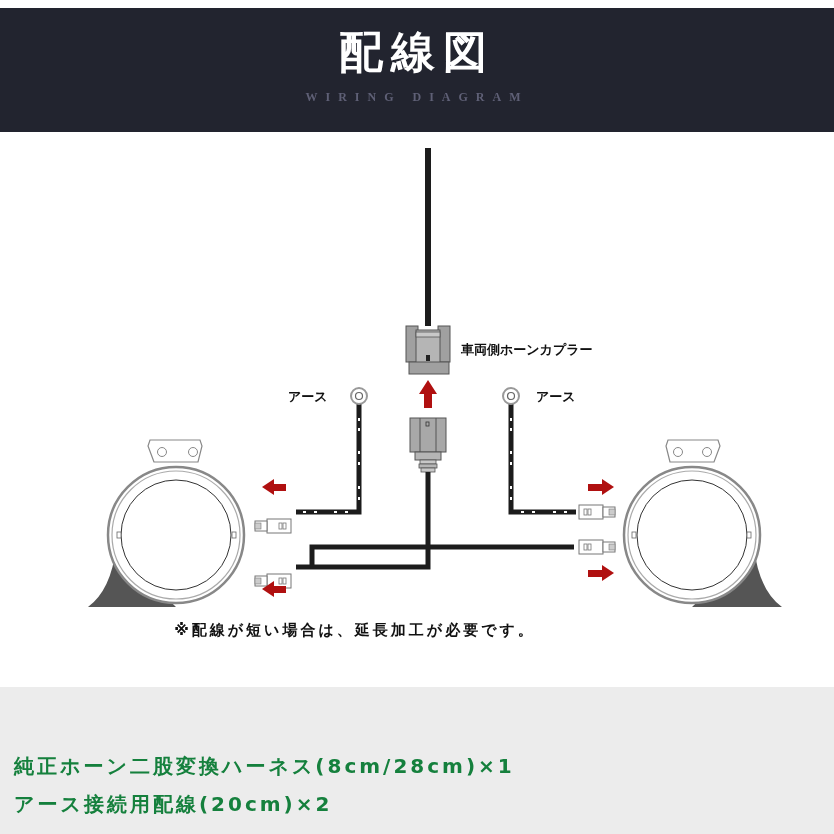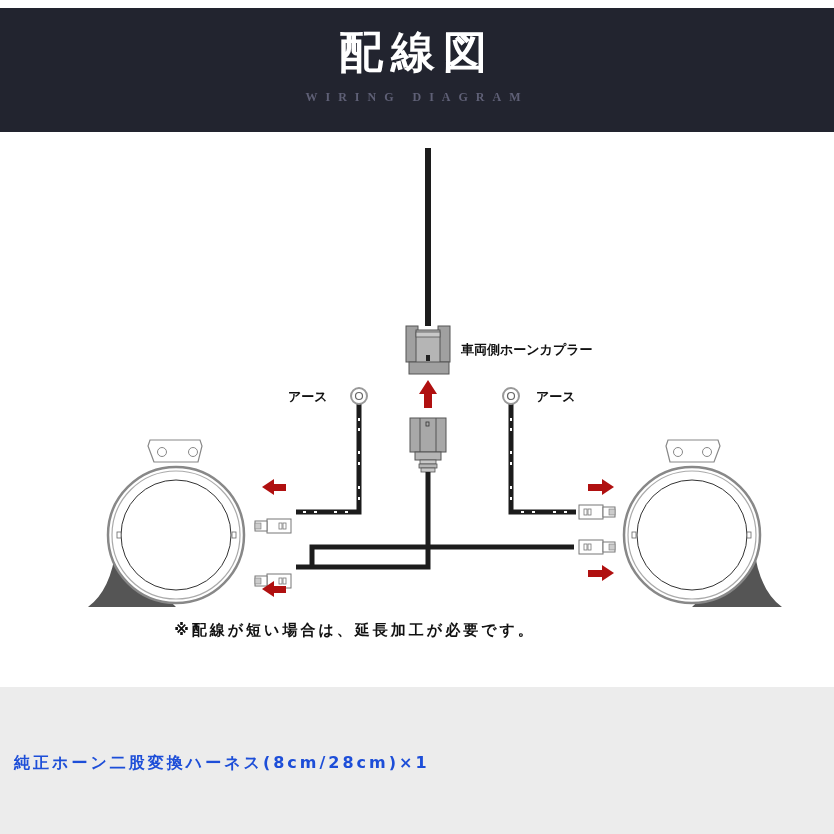--- a/index.html
+++ b/index.html
@@ -6,21 +6,21 @@
     body { width: 834px; height: 834px; background: #ffffff; position: relative; overflow: hidden; font-family: "DejaVu Sans", "Liberation Sans", sans-serif; }
     .header { position: absolute; left: 0; top: 8px; width: 834px; height: 124px; background: #22242f; padding-left: 31px; }
     .title { position: absolute; left: 0; width: 834px; top: 14px; text-align: center; color: #ffffff; font-size: 44px; font-weight: bold; letter-spacing: 8px; line-height: 60px; }
     .subtitle { position: absolute; left: 0; width: 834px; top: 82px; text-align: center; color: #5f6076; font-size: 12px; font-weight: bold; letter-spacing: 8px; font-family: Liberation Serif, serif; }
     .diagram { position: absolute; left: 16px; top: 112px; width: 834px; height: 497px; }
     .diagram svg { position: absolute; left: 0; top: 0; }
     .label { position: absolute; font-size: 13px; font-weight: bold; color: #111; white-space: nowrap; }
     .note { position: absolute; left: 0; width: 710px; top: 621px; text-align: center; font-size: 15px; font-weight: bold; letter-spacing: 3px; color: #111; }
     .set { position: absolute; left: 0; top: 687px; width: 834px; height: 147px; background: #ececec; }
     .set-title { position: absolute; left: 14px; top: 10px; font-size: 27px; font-weight: bold; color: #111; }
-    .set-item { position: absolute; left: 14px; font-size: 16px; font-weight: bold; color: #1d4ed8; letter-spacing: 3px; }
+    .set-item { position: absolute; left: 14px; font-size: 20px; font-weight: bold; color: #15803d; letter-spacing: 3px; }
   </style>
 </head>
 <body>
 
 <div class="header">
   <div class="title">配線図</div>
   <div class="subtitle">WIRING DIAGRAM</div>
 </div>
 
 <div class="diagram">
@@ -149,13 +149,14 @@
 
   <div class="label" style="left:445px; top:229px;">車両側ホーンカプラー</div>
   <div class="label" style="left:272px; top:276px;">アース</div>
   <div class="label" style="left:520px; top:276px;">アース</div>
 </div>
 
 <div class="note">※配線が短い場合は、延長加工が必要です。</div>
 
 <div class="set">
   <div class="set-item" style="top:66px;">純正ホーン二股変換ハーネス(8cm/28cm)×1</div>
+  <div class="set-item" style="top:104px;">アース接続用配線(20cm)×2</div>
 </div>
 
 </body></html>

